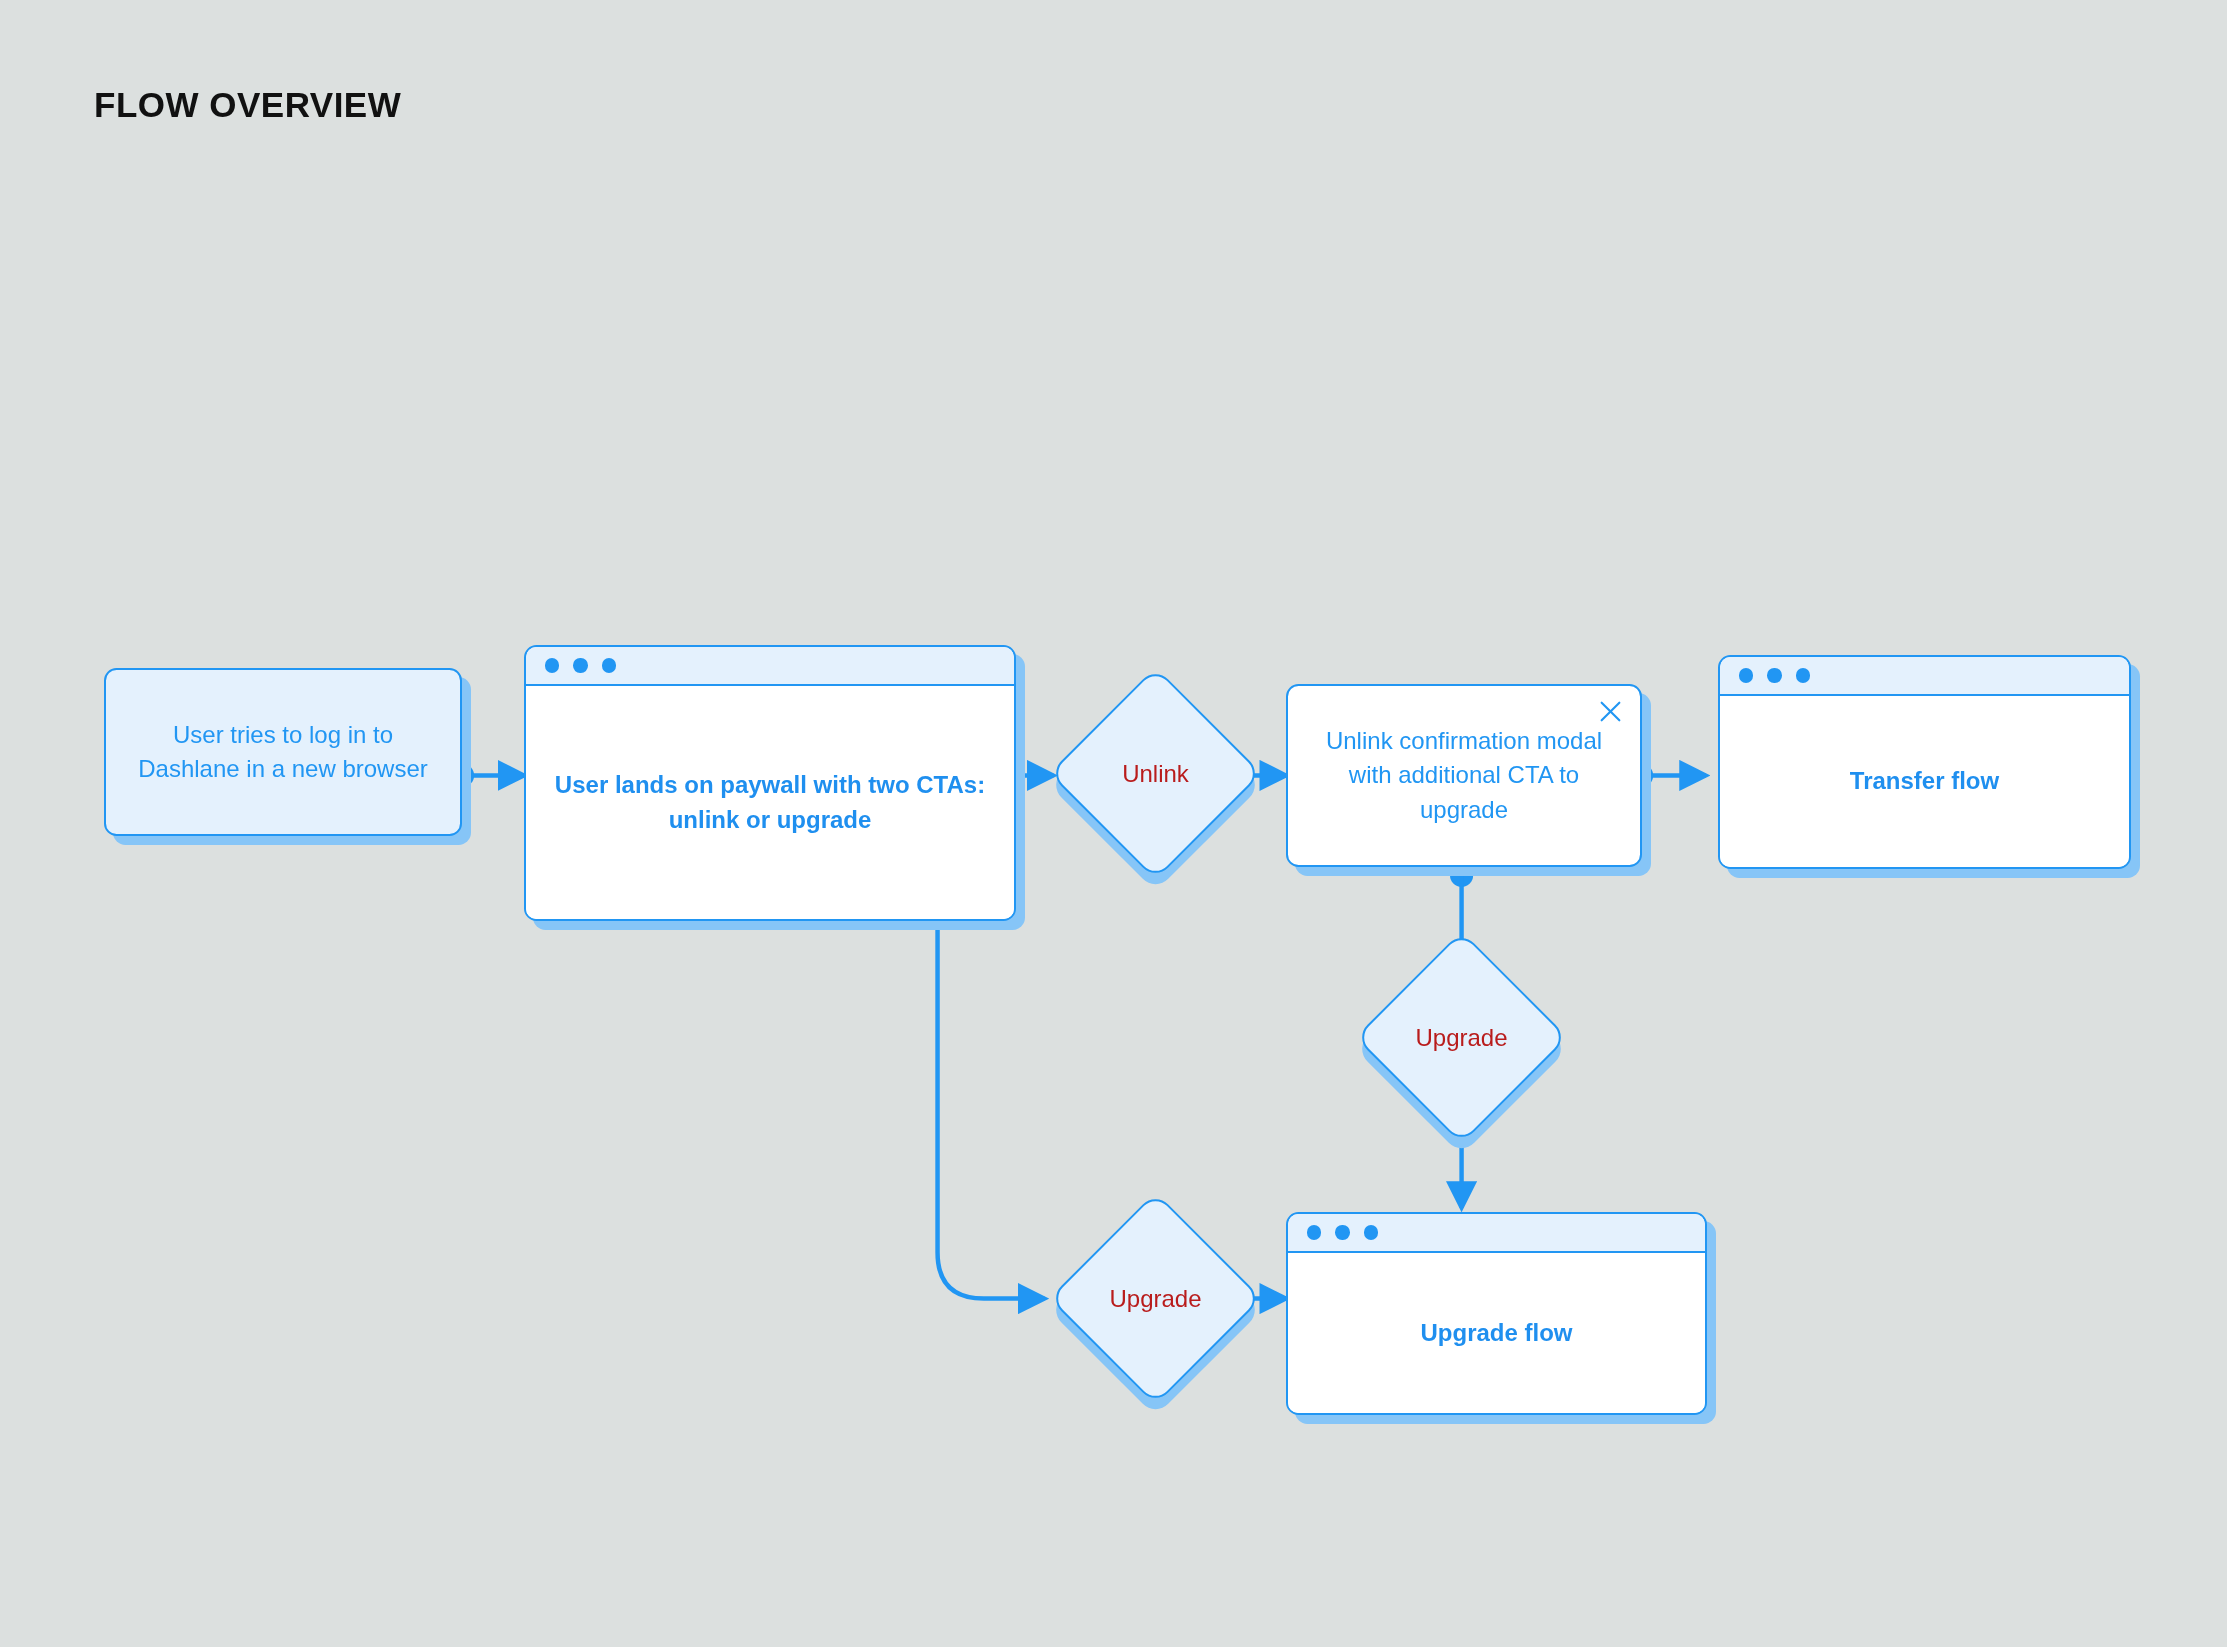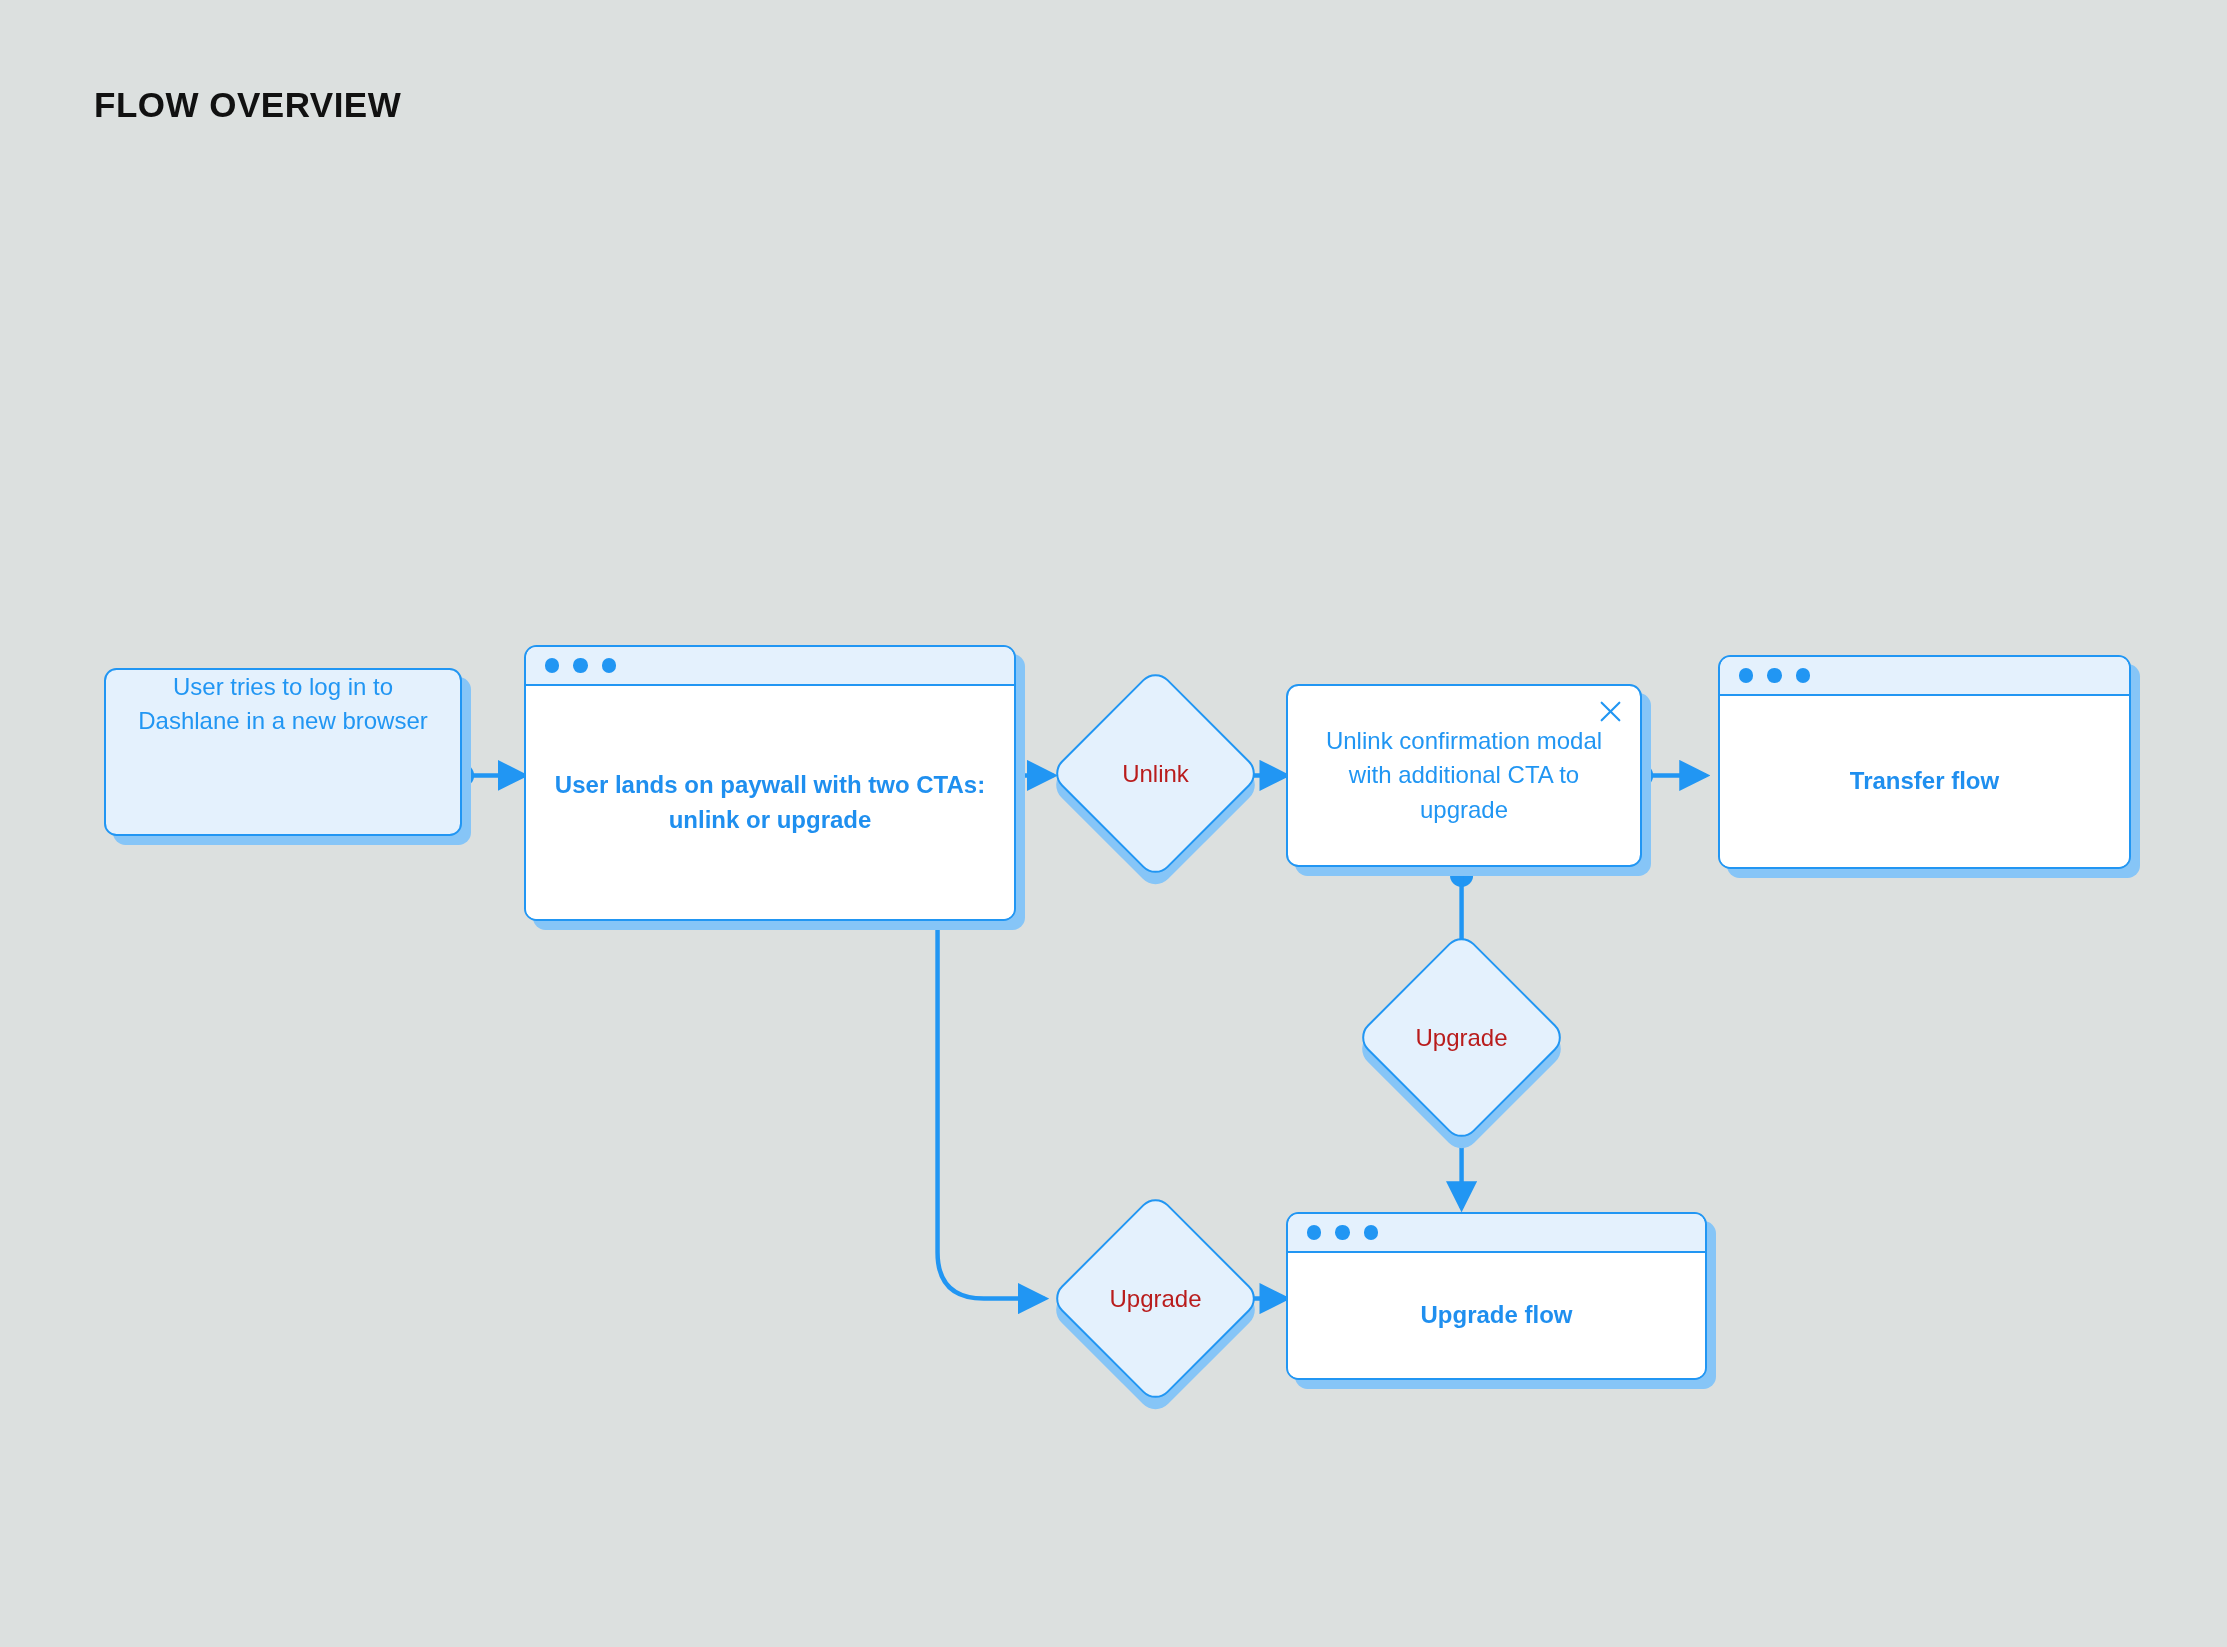--- a/index.html
+++ b/index.html
@@ -58,21 +58,21 @@
     border-radius: 12.5px;
     background: #ffffff;
     z-index: 1;
     overflow: hidden;
   }
 
   
   .rect-node .node-body {
     background: #e4f1fd;
     display: flex;
-    align-items: flex-start;
+    align-items: center;
     justify-content: center;
   }
   .rect-node .node-label {
     color: #2196f3;
     font-size: 24px;
     line-height: 1.42;
     text-align: center;
     padding: 0 19.6px;
   }
 
@@ -299,21 +299,21 @@
     <div class="dia-body"></div>
     <div class="dia-label">Upgrade</div>
   </div>
 
   <div class="diamond" style="left:1080px; top:1223px; width:151px; height:151px; z-index:10;">
     <div class="dia-shadow"></div>
     <div class="dia-body"></div>
     <div class="dia-label">Upgrade</div>
   </div>
 
-  <div class="node window-node" style="left:1286px; top:1212px; width:421px; height:168px; z-index:10;">
+  <div class="node window-node" style="left:1286px; top:1212px; width:421px; height:203px; z-index:10;">
     <div class="node-shadow"></div>
     <div class="node-body">
       <div class="titlebar">
         <span class="dot"></span>
         <span class="dot"></span>
         <span class="dot"></span>
       </div>
       <div class="window-content">
         <div class="node-label">Upgrade flow</div>
       </div>

